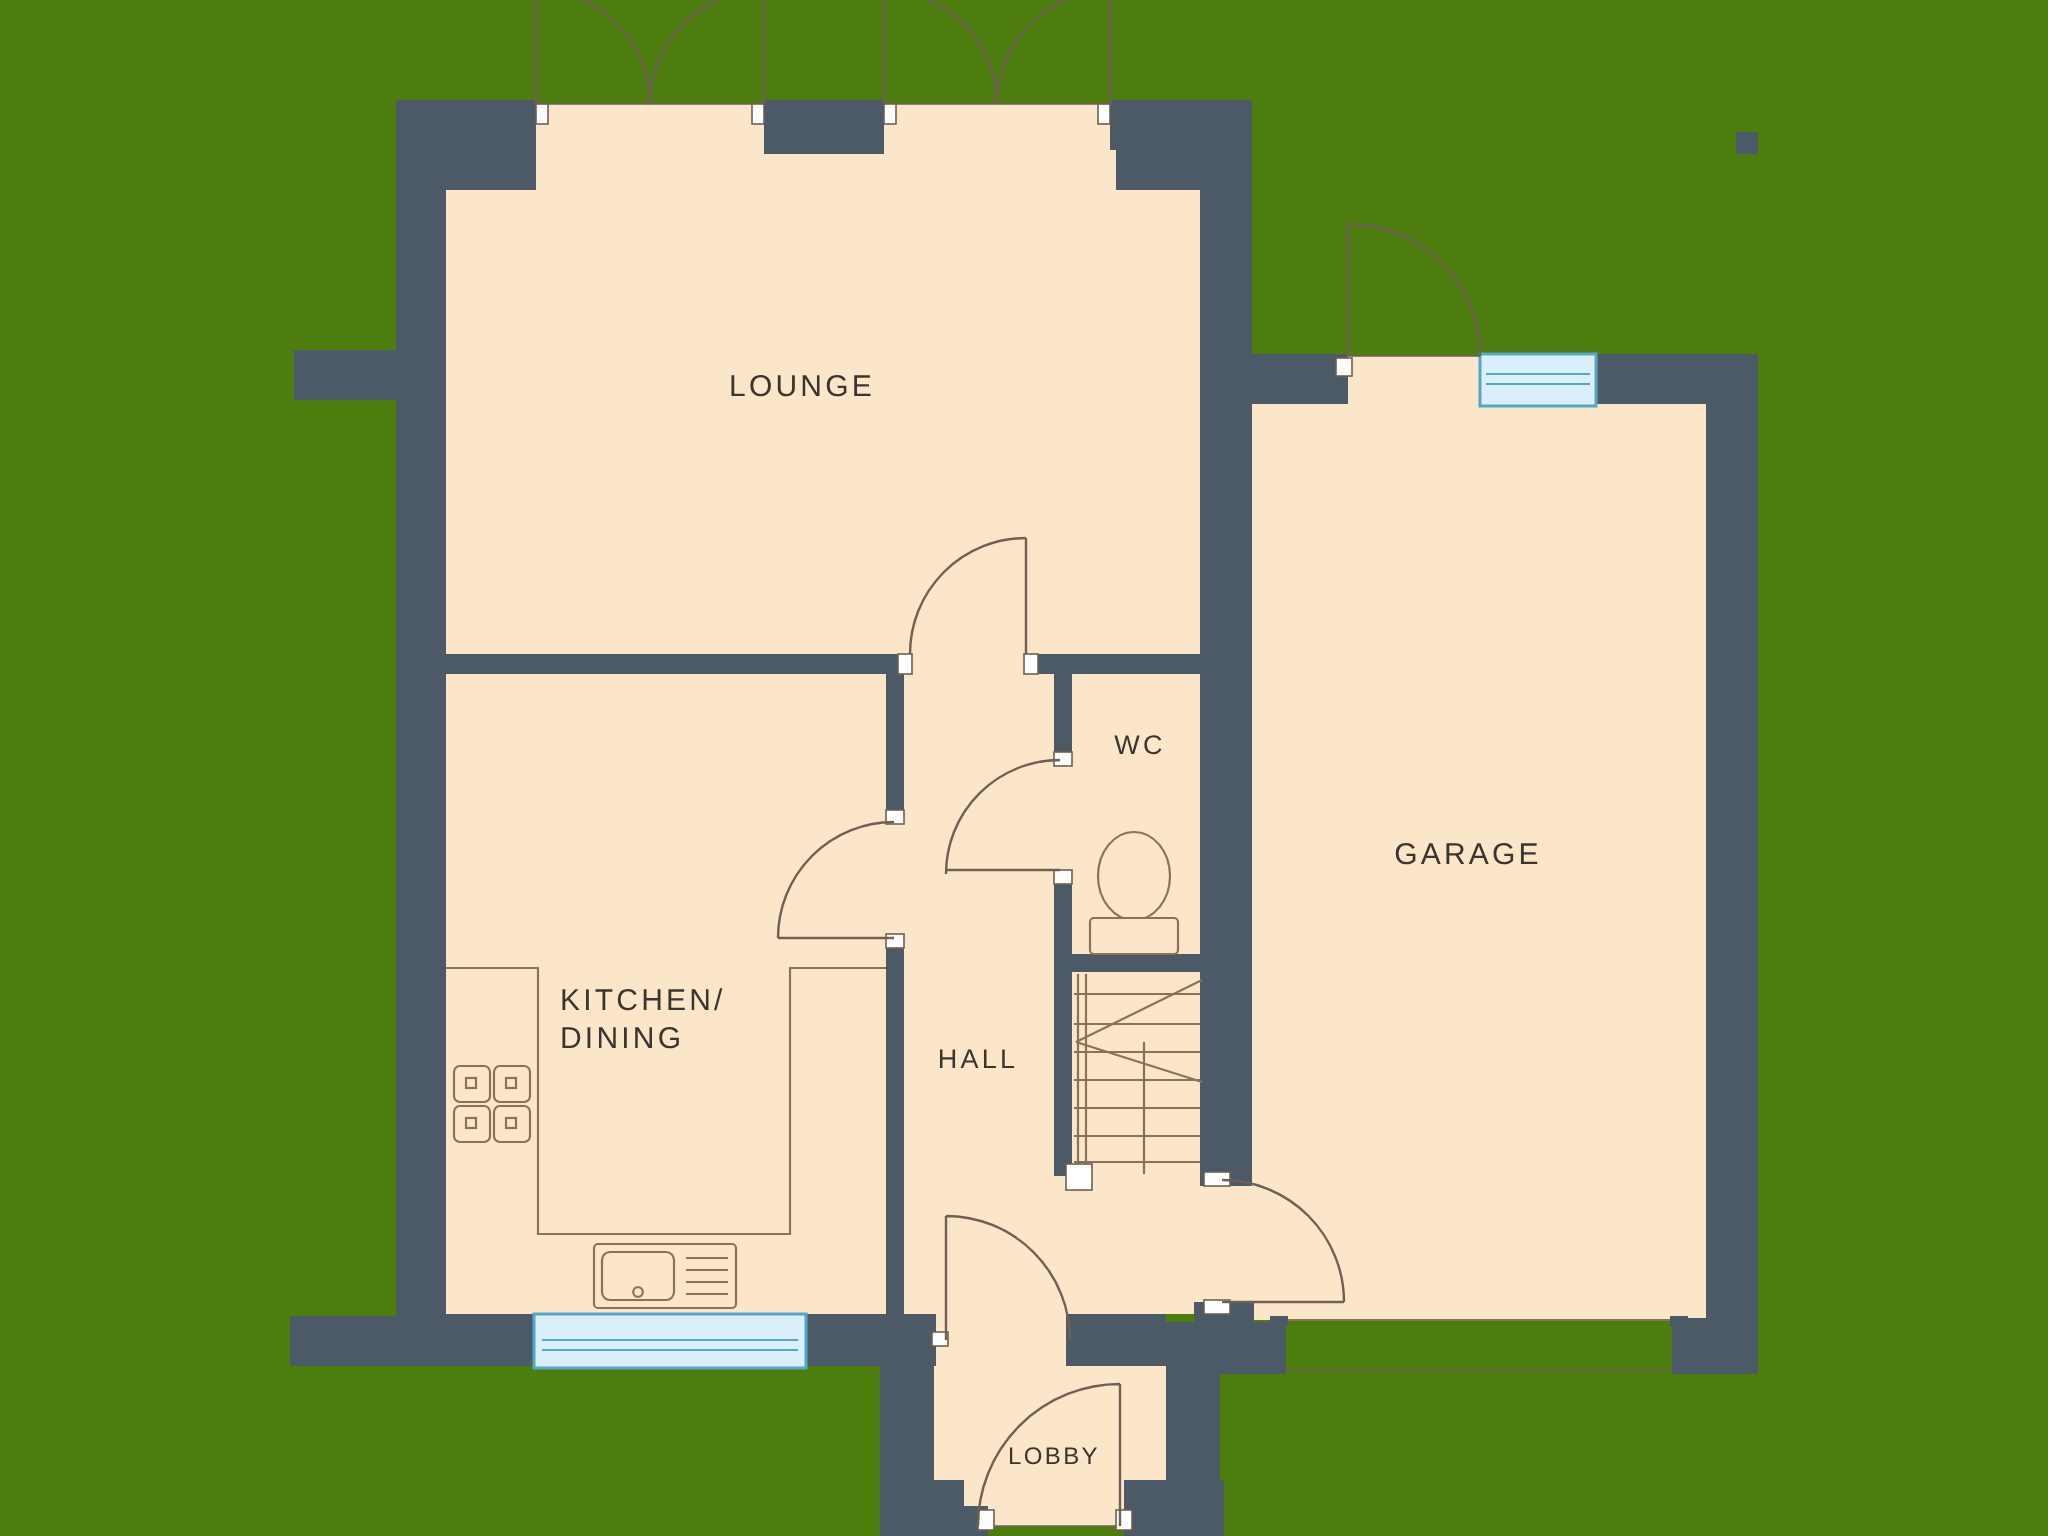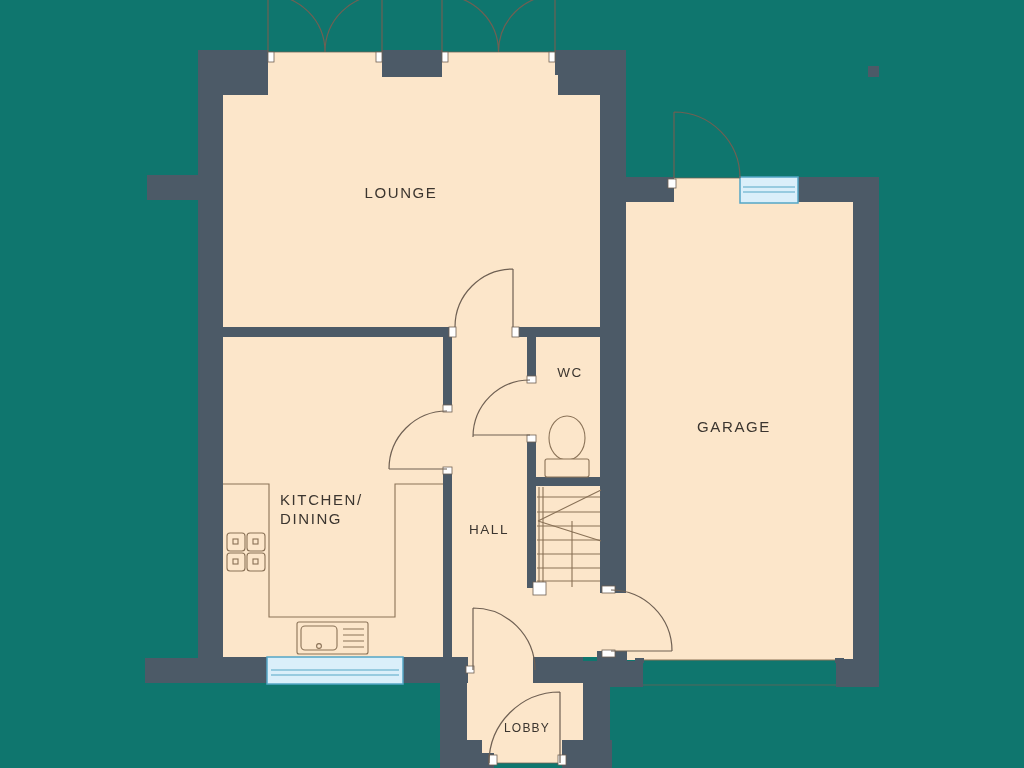--- a/index.html
+++ b/index.html
@@ -1,16 +1,16 @@
 <!DOCTYPE html>
 <html style="--wall: #4c5a67; --floor: #fce6ca; --window_fill: #daeffa; --window_frame: #54a7c6; --door_line: #6f6053; --fixture_line: #8a7257; --label_text: #3b352f;"><head>
 <meta charset="utf-8">
 <style>
   html,body{margin:0;padding:0;background:#ffffff;}
-  #plan-wrap{position:relative;width:1024px;height:768px;background:#0f766e;overflow:hidden;}
+  #plan-wrap{position:relative;width:1024px;height:768px;background:#4d7c0f;overflow:hidden;}
   svg{display:block;}
   .wall{fill:var(--wall);}
   .floor{fill:var(--floor);}
   .window{fill:var(--window_fill);stroke:var(--window_frame);stroke-width:1.5;}
   .wline{stroke:var(--window_frame);stroke-width:1;fill:none;}
   .door{stroke:var(--door_line);stroke-width:1.2;fill:none;}
   .face{stroke:var(--door_line);stroke-width:1;fill:none;opacity:.75;}
   .fix{stroke:var(--fixture_line);stroke-width:1.1;fill:none;}
   .fixf{stroke:var(--fixture_line);stroke-width:1.1;fill:var(--floor);}
   .jamb{fill:#ffffff;stroke:var(--door_line);stroke-width:0.8;}

